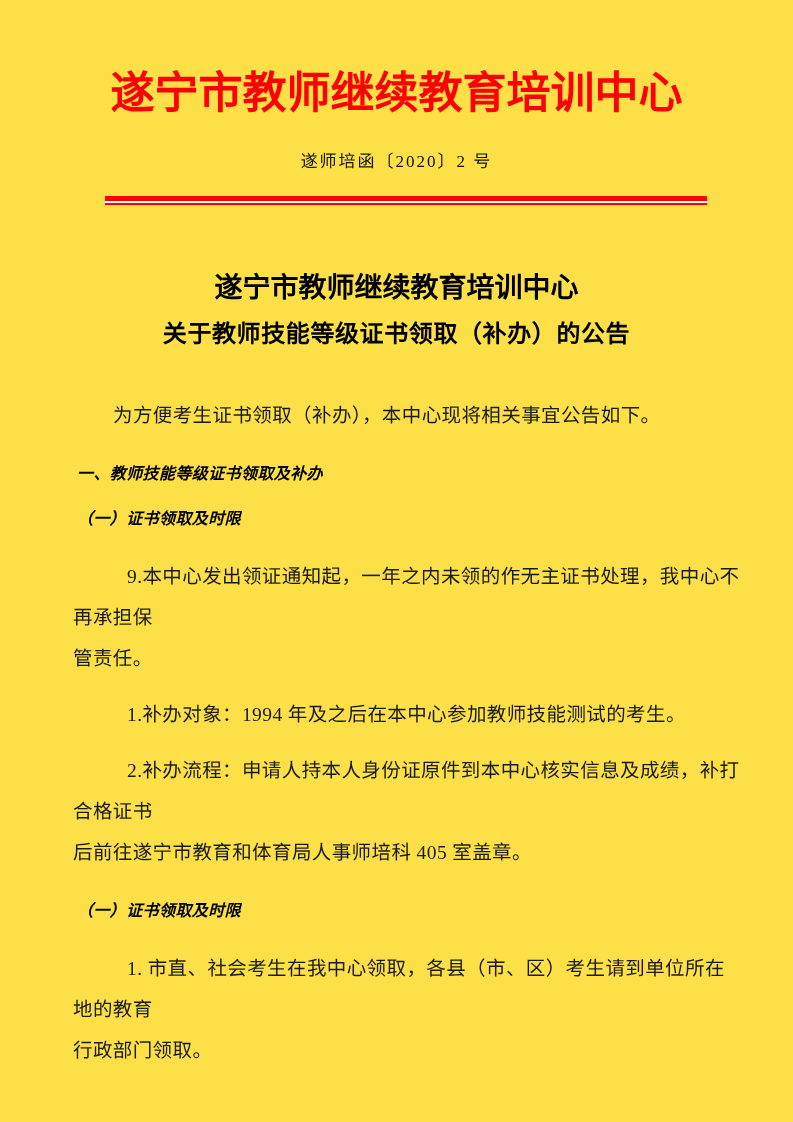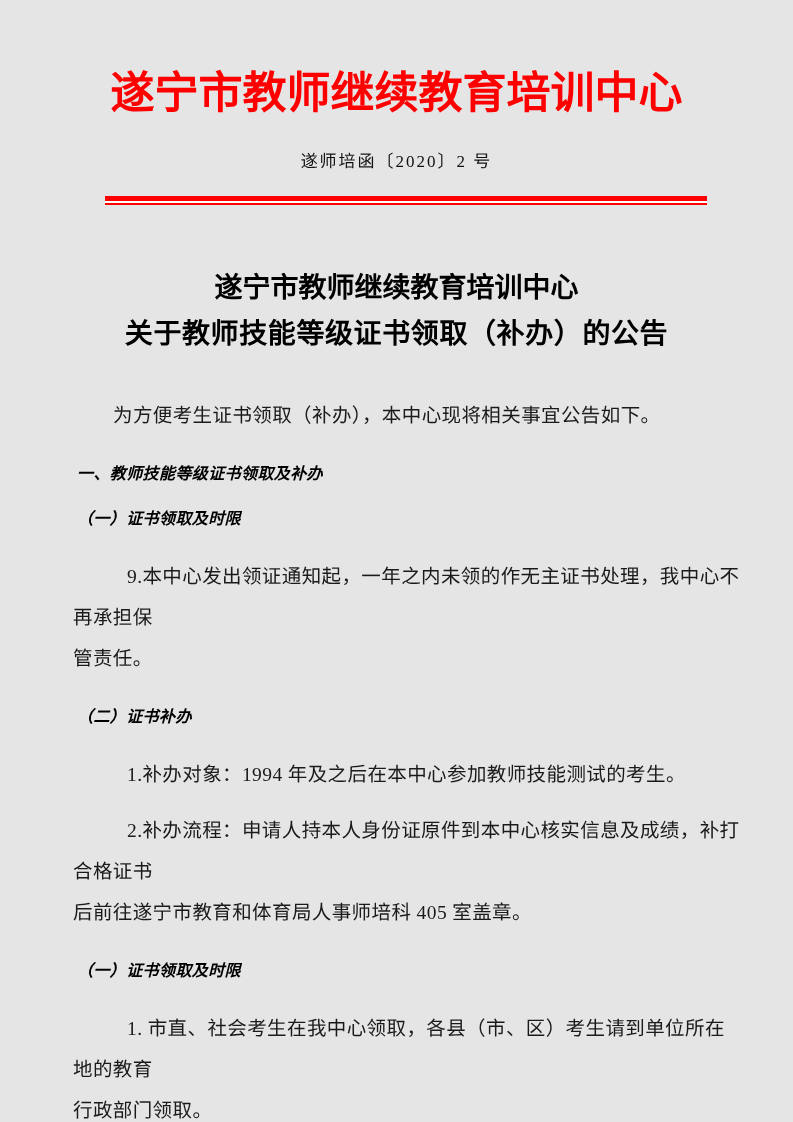--- a/index.html
+++ b/index.html
@@ -1,21 +1,21 @@
 <!DOCTYPE html>
 <html lang="zh-CN"><head>
 <meta charset="utf-8">
 <style>
   html, body { margin: 0; padding: 0; background: #ffffff; }
   .page {
     position: relative;
     width: 793px;
     height: 1122px;
     margin: 0 auto;
-    background: #e5e5e5;
+    background: #fde047;
     overflow: hidden;
     box-sizing: border-box;
     padding-top: 66px;
     font-family: "Liberation Serif", "DejaVu Serif", serif;
     color: #1a1a1a;
   }
   .org-title {
     margin: 0;
     text-align: center;
     font-size: 44px;
@@ -43,21 +43,21 @@
     background: #ffffff;
   }
   .notice-title {
     margin-top: 60px;
     text-align: center;
     font-family: "Liberation Sans", "DejaVu Sans", sans-serif;
     font-weight: bold;
     color: #000000;
   }
   .notice-title .line1 { font-size: 28px; line-height: 46px; letter-spacing: 0px; }
-  .notice-title .line2 { font-size: 28px; line-height: 46px; letter-spacing: 0.6px; }
+  .notice-title .line2 { font-size: 24px; line-height: 46px; letter-spacing: 0.6px; }
   .doc-body {
     margin-top: 38px;
     padding: 0 35px 0 58px;
     font-size: 19.5px;
     letter-spacing: 0.4px;
     color: #1a1a1a;
   }
   .para {
     margin: 15px;
     line-height: 41px;
@@ -96,21 +96,20 @@
     <p class="para intro">为方便考生证书领取（补办），本中心现将相关事宜公告如下。</p>
 
     <p class="heading">一、教师技能等级证书领取及补办</p>
 
     <p class="heading">（一）证书领取及时限</p>
 
 
     <p class="para item">9.本中心发出领证通知起，一年之内未领的作无主证书处理，我中心不再承担保
 管责任。</p>
 
-    <p class="heading">（二）证书补办</p>
 
     <p class="para item">1.补办对象：1994 年及之后在本中心参加教师技能测试的考生。</p>
 
     <p class="para item">2.补办流程：申请人持本人身份证原件到本中心核实信息及成绩，补打合格证书
 后前往遂宁市教育和体育局人事师培科 405 室盖章。</p>
 
 
     <p class="heading">（一）证书领取及时限</p>
 
     <p class="para item">1. 市直、社会考生在我中心领取，各县（市、区）考生请到单位所在地的教育

